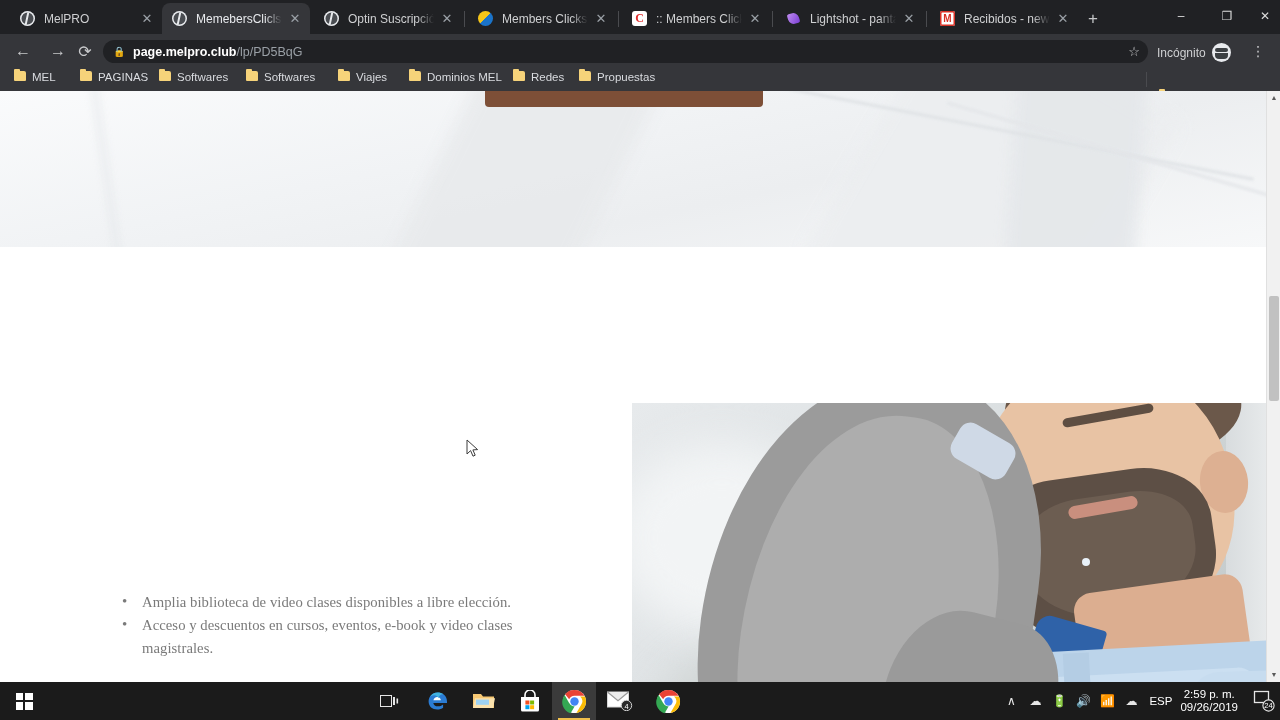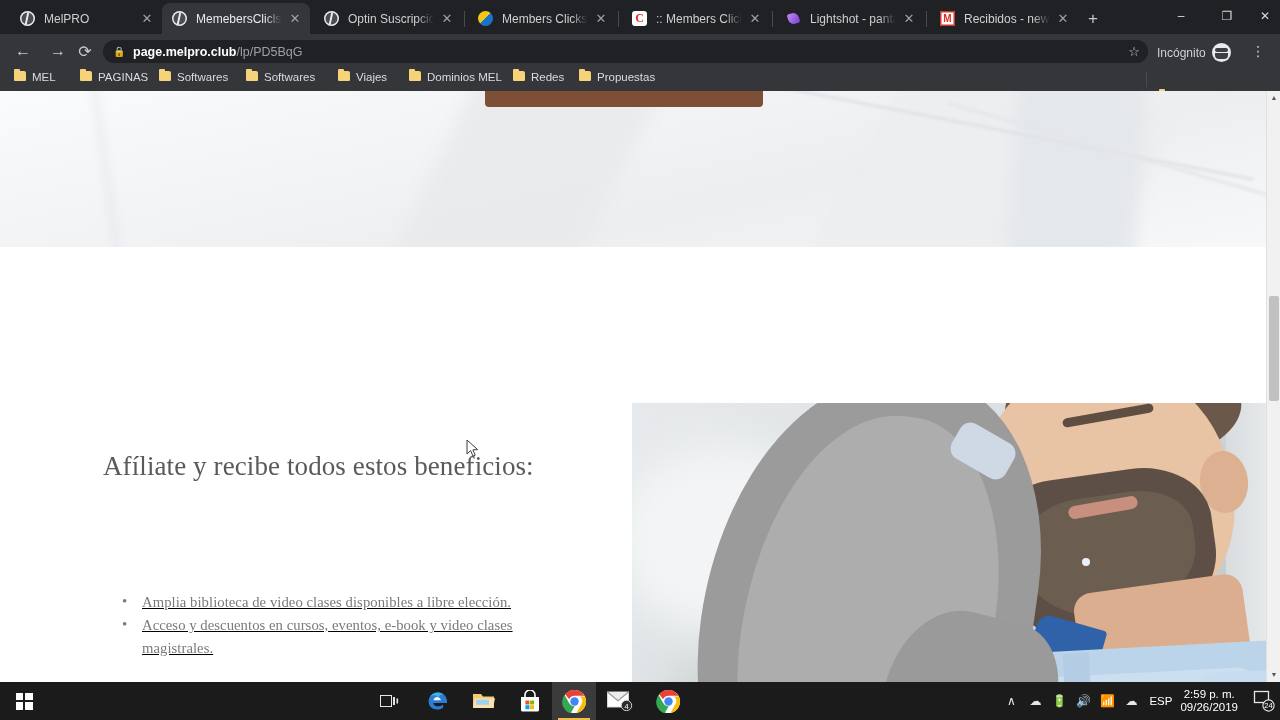--- a/index.html
+++ b/index.html
@@ -111,21 +111,21 @@
   #hero-button { position:absolute; left:485px; top:0; width:278px; height:16px;
     background:#7d4f37; border-radius:0 0 4px 4px; }
 
   
   #content { position:absolute; left:0; top:156px; width:1266px; height:435px; background:#fff; }
 
   #headline { position:absolute; left:103px; top:205px; width:450px;
     font-family:"Liberation Serif", serif; font-size:27px; line-height:29px;
     color:#5a5a5a; font-weight:normal; letter-spacing:.1px; }
 
-  #benefits { position:absolute; left:122px; top:344px; width:400px; list-style:none;text-decoration:underline; }
+  #benefits { position:absolute; left:122px; top:344px; width:400px; list-style:none; }
   #benefits li { position:relative; padding-left:20px; margin-bottom:1px;
     font-family:"Liberation Serif", serif; font-size:14.7px; line-height:22.4px;
     color:#7a7a7a; letter-spacing:.05px; }
   #benefits li:before { content:"\2022"; position:absolute; left:0; top:-1px;
     font-size:15px; color:#7a7a7a; }
 
   
   #photo { position:absolute; left:632px; top:156px; width:634px; height:435px;
     overflow:hidden; background:#d6dbdd; }
   #photo .bg { position:absolute; inset:0;
@@ -357,21 +357,20 @@
       <div class="streak s2"></div>
       <div class="streak s3"></div>
       <div class="streak s4"></div>
       <div class="rail"></div>
       <div class="rail2"></div>
 
       <div id="hero-button"></div>
     </div>
 
     <div id="content">
-      <h1 id="headline">Afíliate y recibe todos estos beneficios:</h1>
 
       <ul id="benefits">
         <li>Amplia biblioteca de video clases disponibles a libre elección.</li>
         <li>Acceso y descuentos en cursos, eventos, e-book y video clases magistrales.</li>
 
       </ul>
 
       <div id="photo">
         <div class="bg"></div>
         <div class="bgblur1"></div>

